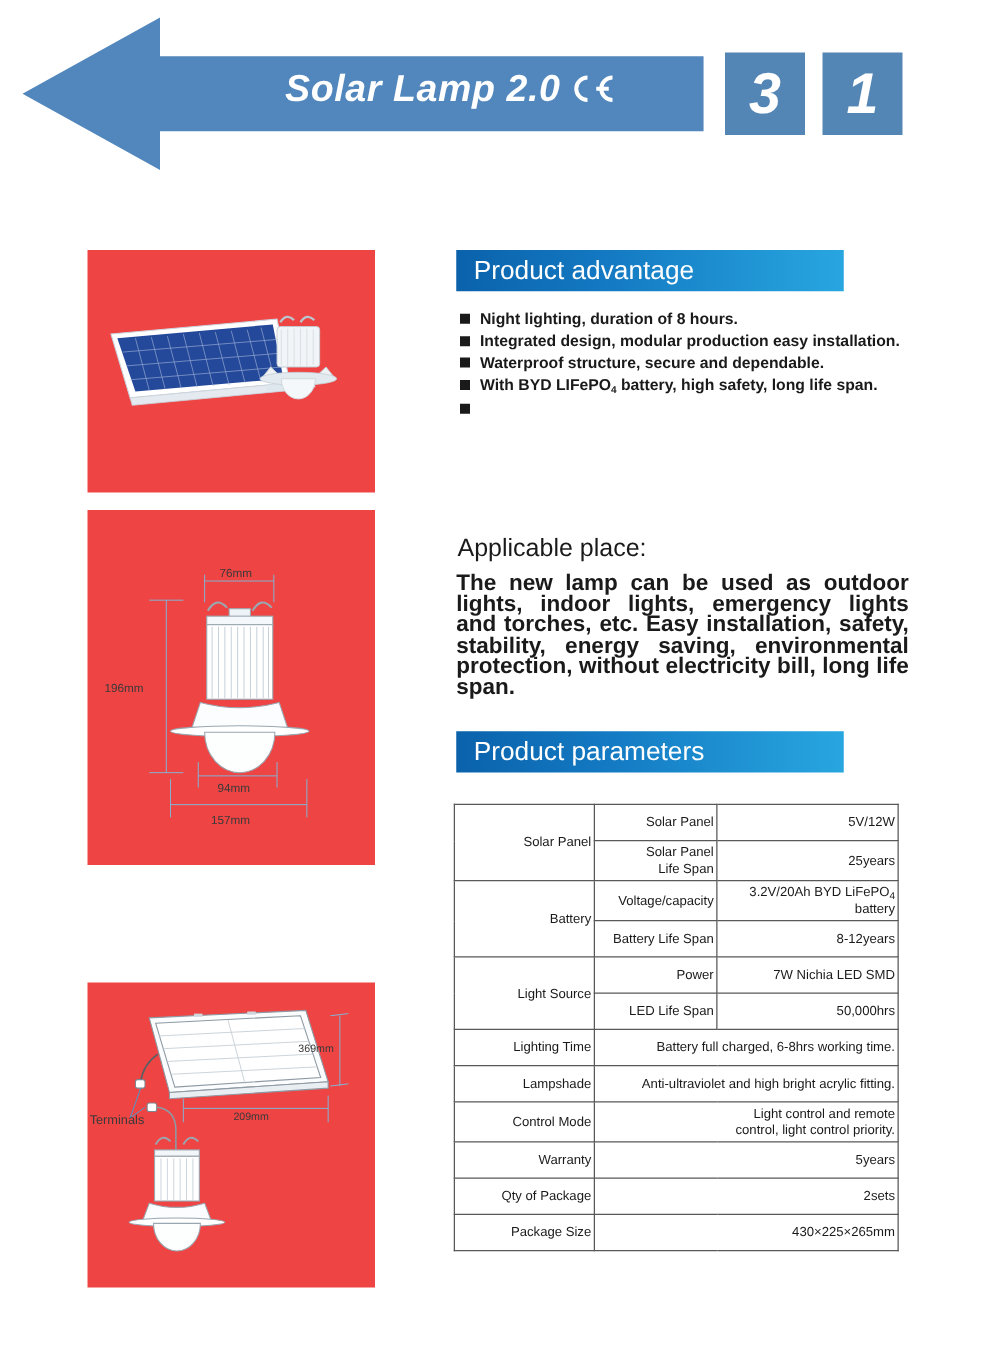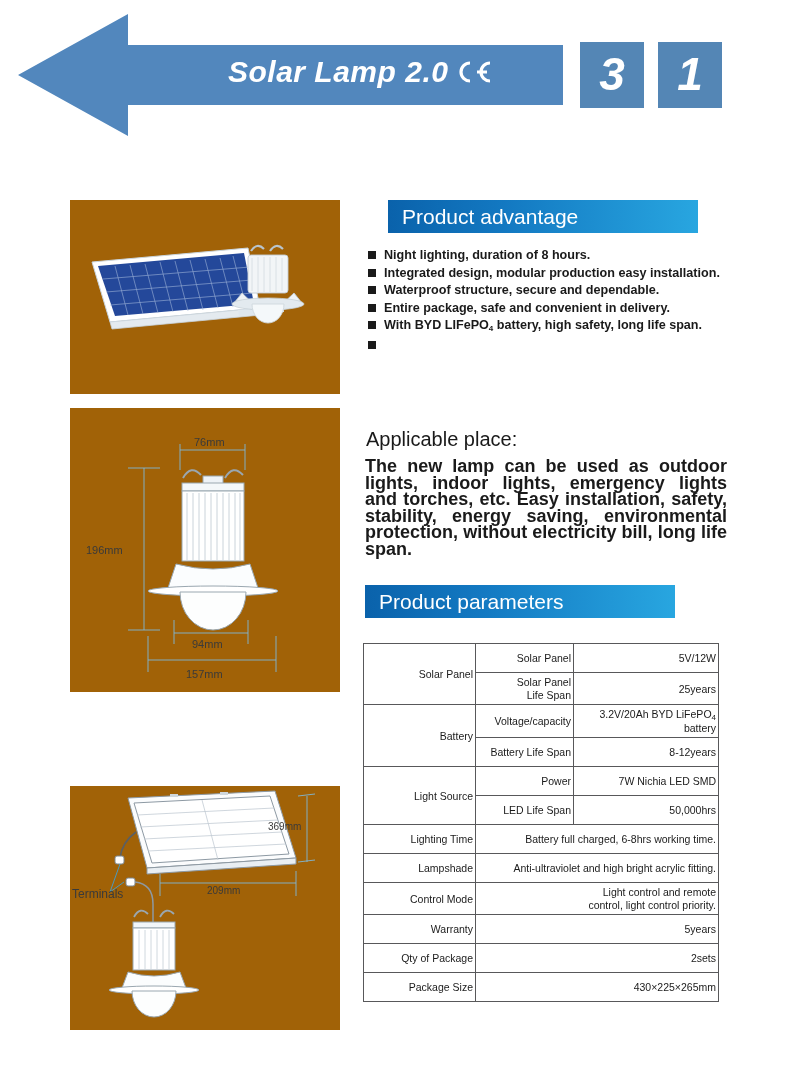--- a/index.html
+++ b/index.html
@@ -34,40 +34,40 @@
     background: #5486b5;
     color: #ffffff;
     font-size: 46px; font-weight: bold; font-style: italic;
     text-align: center; line-height: 64px;
   }
   #page-box-1 { left: 580px; }
   #page-box-2 { left: 658px; }
 
   
   .img-panel {
-    position: absolute; left: 70px; width: 270px;
-    background: #a16207;
+    position: absolute; left: 70px; width: 230px;
+    background: #ef4444;
   }
   #panel-product { top: 200px; height: 194px; }
   #panel-lamp-dims { top: 408px; height: 284px; }
   #panel-panel-dims { top: 786px; height: 244px; }
 
   .img-panel svg { display: block; width: 100%; height: 100%; }
 
   
   .section-bar {
     position: absolute; left: 365px; width: 310px; height: 33px;
     background: linear-gradient(to right, #0a62ab 0%, #1379c2 38%, #28a6e0 100%);
     color: #ffffff;
     font-size: 21px;
     line-height: 33px;
     padding-left: 14px;
     white-space: nowrap;
   }
-  #bar-advantage { top: 200px; margin-left: 23px; }
+  #bar-advantage { top: 200px; }
   #bar-parameters { top: 585px; }
 
   #advantage-list {
     position: absolute; left: 368px; top: 248px; width: 360px;
     list-style: none;
   }
   #advantage-list li {
     position: relative;
     padding-left: 16px;
     margin-bottom: 3px;
@@ -303,21 +303,21 @@
     </g>
   </svg>
 </div>
 
 <div class="section-bar" id="bar-advantage">Product advantage</div>
 
 <ul id="advantage-list">
   <li><span class="bullet-sq"></span><span>Night lighting, duration of 8 hours.</span></li>
   <li><span class="bullet-sq"></span><span>Integrated design, modular production easy installation.</span></li>
   <li><span class="bullet-sq"></span><span>Waterproof structure, secure and dependable.</span></li>
-  <li><span class="bullet-sq"></span><span>Entire package, safe and convenient in delivery.</span></li>
+  <li><span class="bullet-sq"></span></li>
   <li><span class="bullet-sq"></span><span id="adv-item-4">With BYD LIFePO<sub>4</sub> battery, high safety, long life span.</span></li>
   <li><span class="bullet-sq"></span></li>
 </ul>
 
 <div id="applicable-heading">Applicable place:</div>
 <div id="applicable-body">The new lamp can be used as outdoor lights, indoor lights, emergency lights and torches, etc. Easy installation, safety, stability, energy saving, environmental protection, without electricity bill, long life span.</div>
 
 <div class="section-bar" id="bar-parameters">Product parameters</div>
 
 <table id="param-table">

